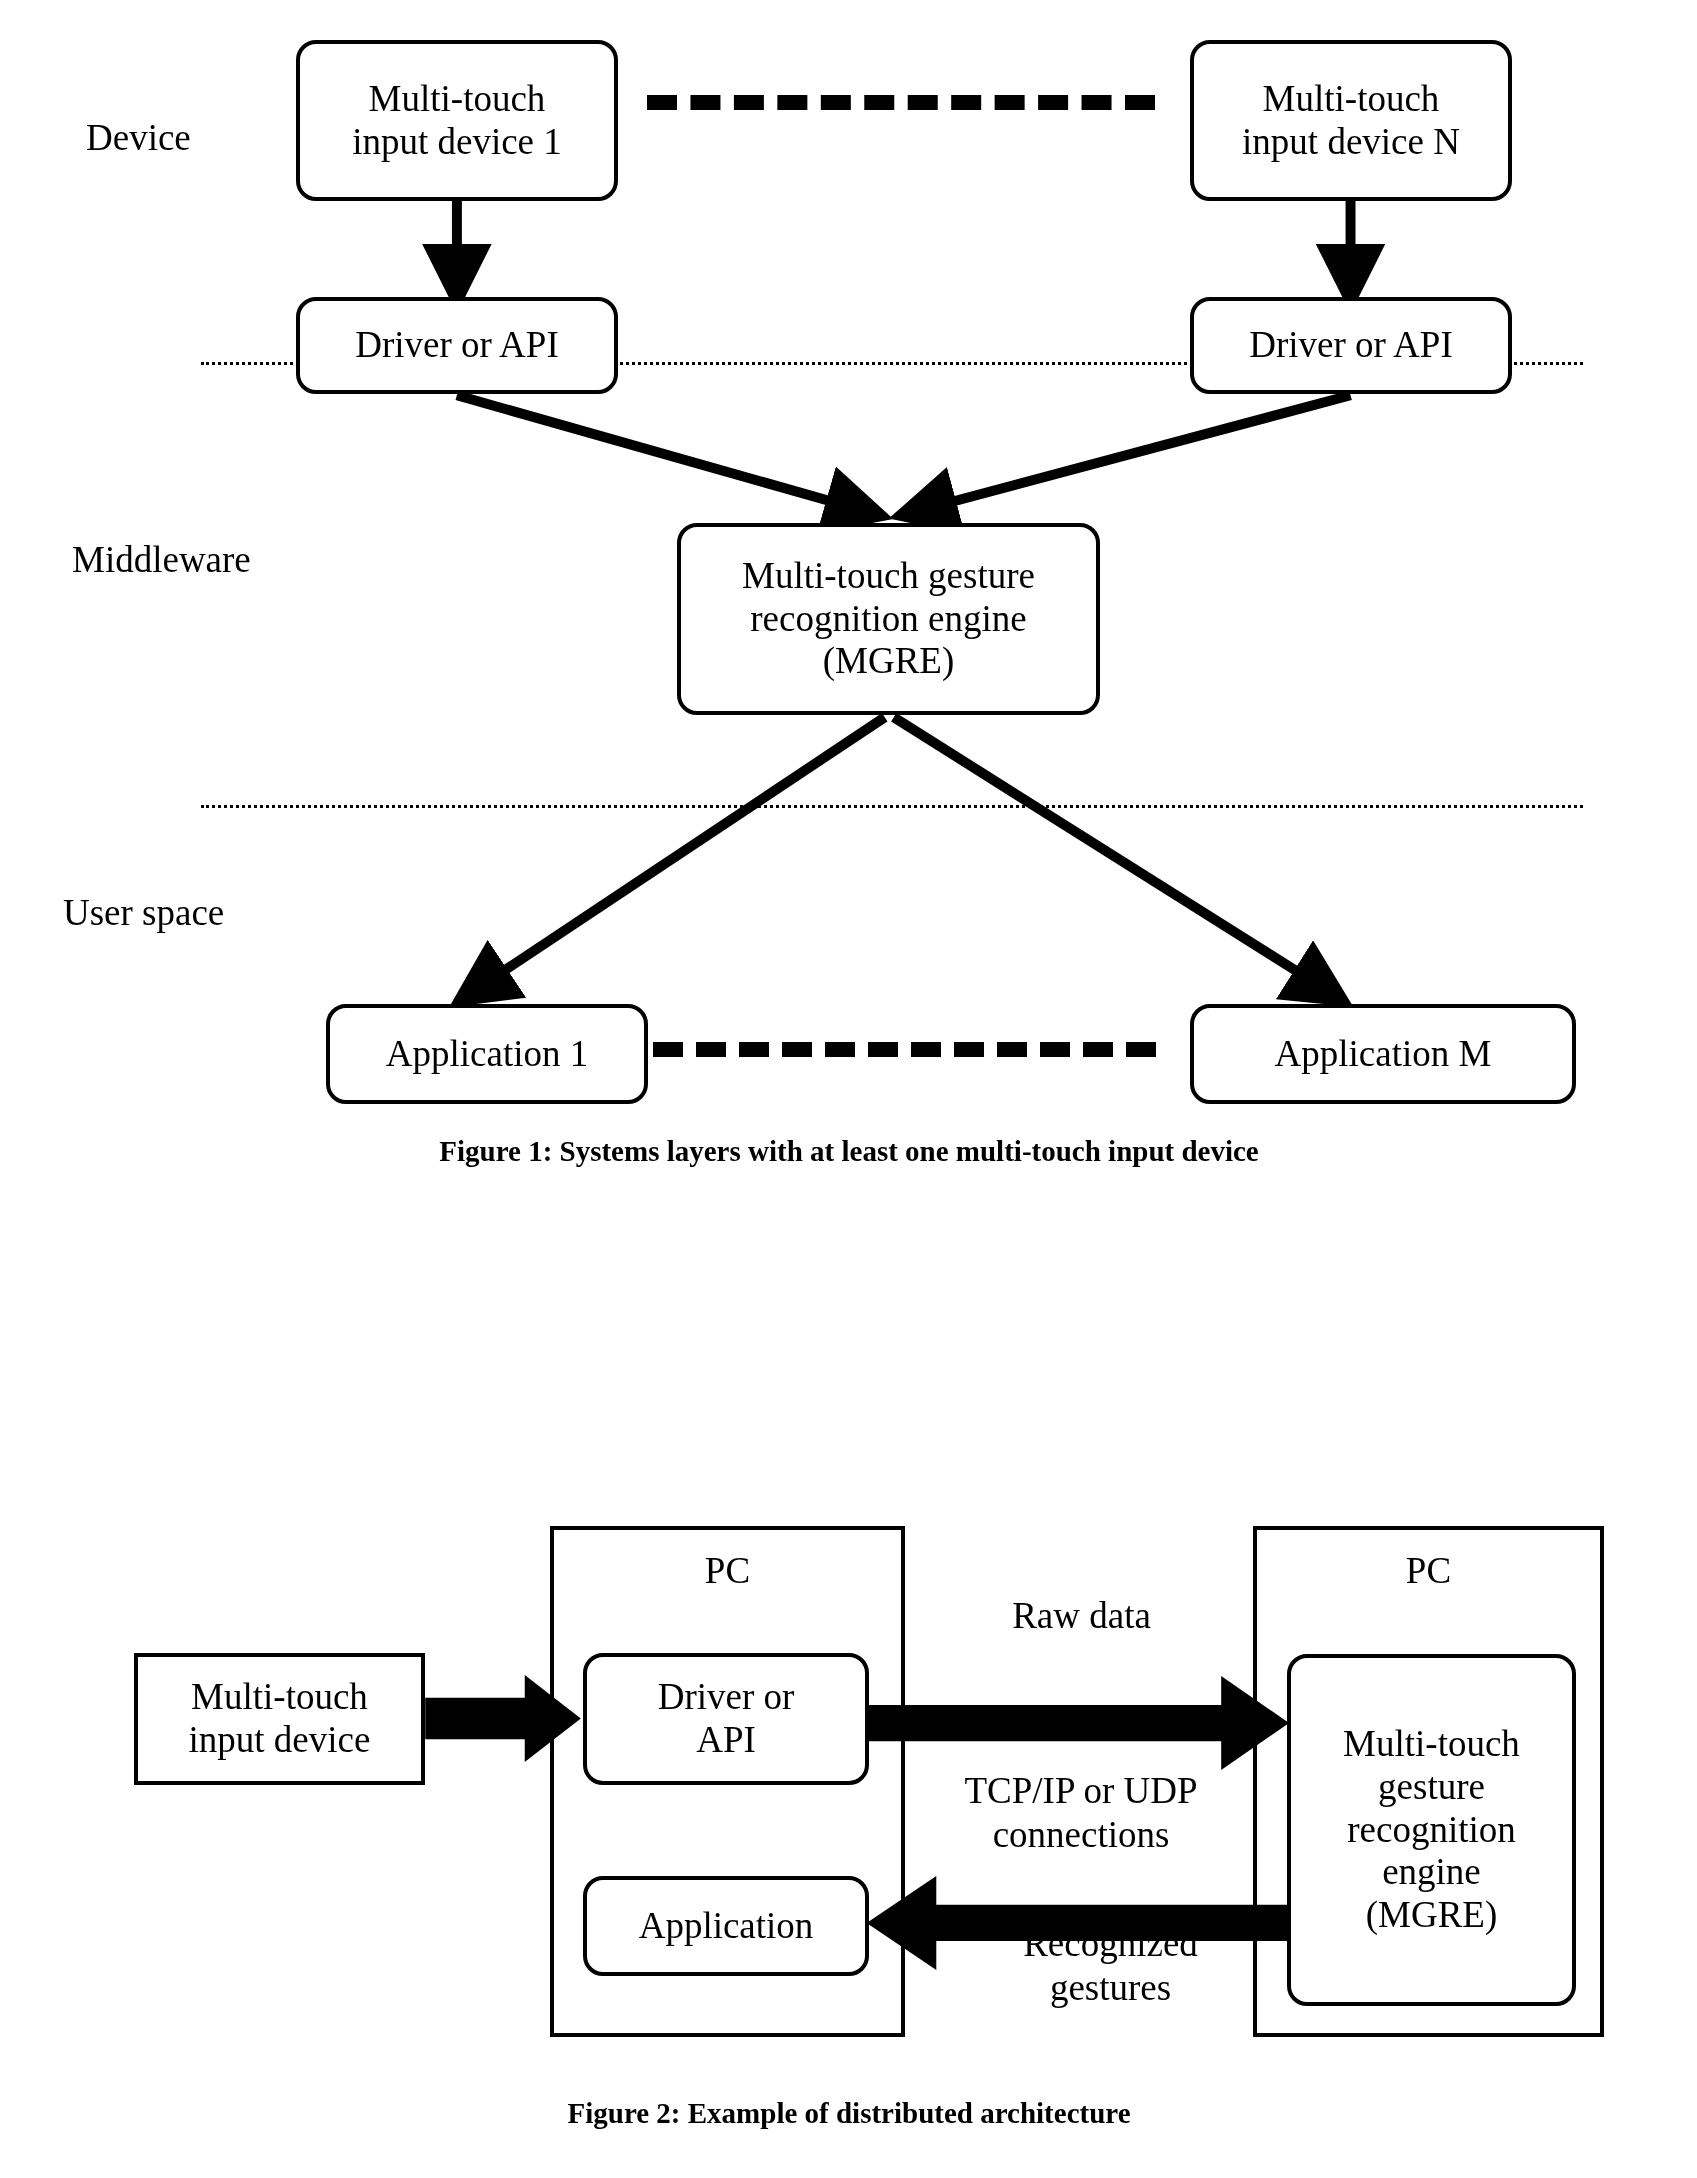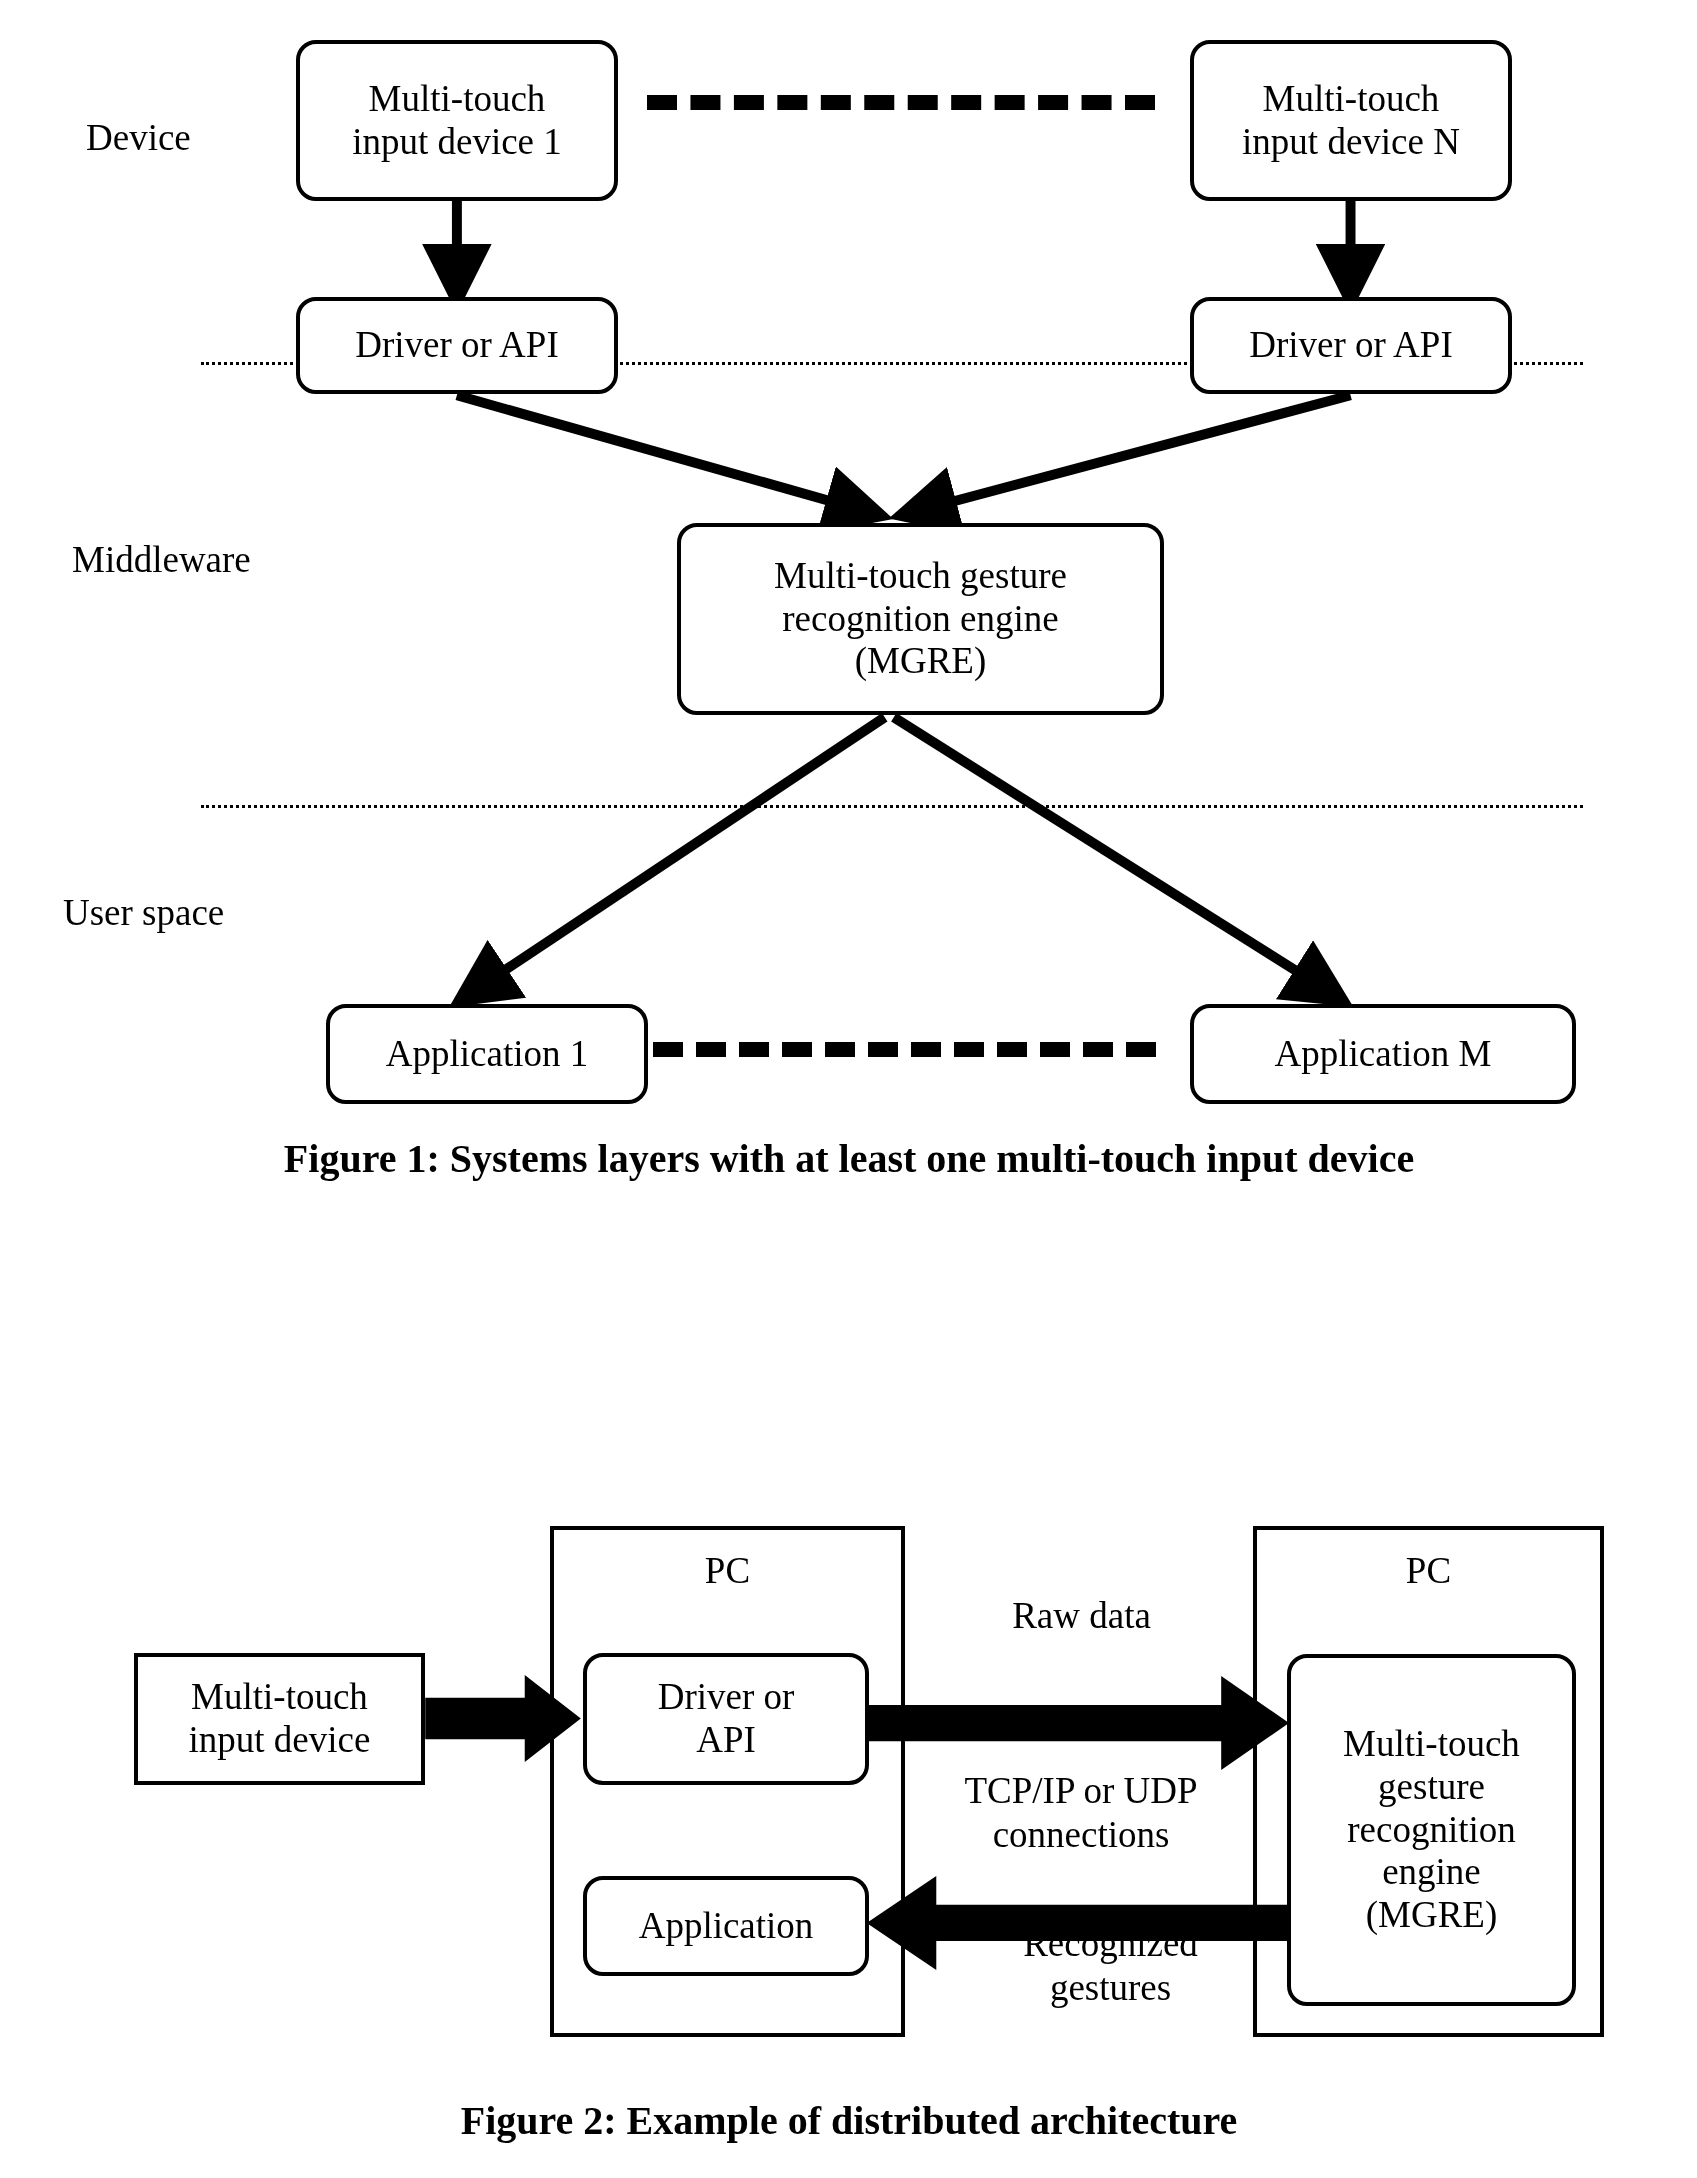--- a/index.html
+++ b/index.html
@@ -98,21 +98,21 @@
     position: absolute;
     left: 0;
     top: 0;
     width: 1698px;
     height: 2178px;
     z-index: 4;
     pointer-events: none;
   }
   .arrow-layer.over { z-index: 8; }
 
-  .t40 { font-size: 40px; }
+  .t40 { font-size: 29px; }
   .t41 { font-size: 37px; }
 </style>
 </head>
 <body>
 
 <div id="page">
 
   <div class="abs" style="left:0;top:0;width:1698px;height:1176px;">
 
     <div class="sep-line" style="left:201px; top:362px; width:1382px;"></div>
@@ -134,21 +134,21 @@
 input device N</span>
     </div>
 
     <div class="rbox t41" style="left:296px; top:297px; width:322px; height:97px;">
       <span>Driver or API</span>
     </div>
     <div class="rbox t41" style="left:1190px; top:297px; width:322px; height:97px;">
       <span>Driver or API</span>
     </div>
 
-    <div class="rbox t41" style="left:677px; top:523px; width:487px; height:192px;">
+    <div class="rbox t41" style="left:677px; top:523px; width:423px; height:192px;">
       <span style="white-space:pre-line;">Multi-touch gesture
 recognition engine
 (MGRE)</span>
     </div>
 
     <div class="rbox t41" style="left:296px; top:1004px; width:322px; height:100px;margin-left:30px;">
       <span>Application 1</span>
     </div>
     <div class="rbox t41" style="left:1190px; top:1004px; width:386px; height:100px;">
       <span>Application M</span>

